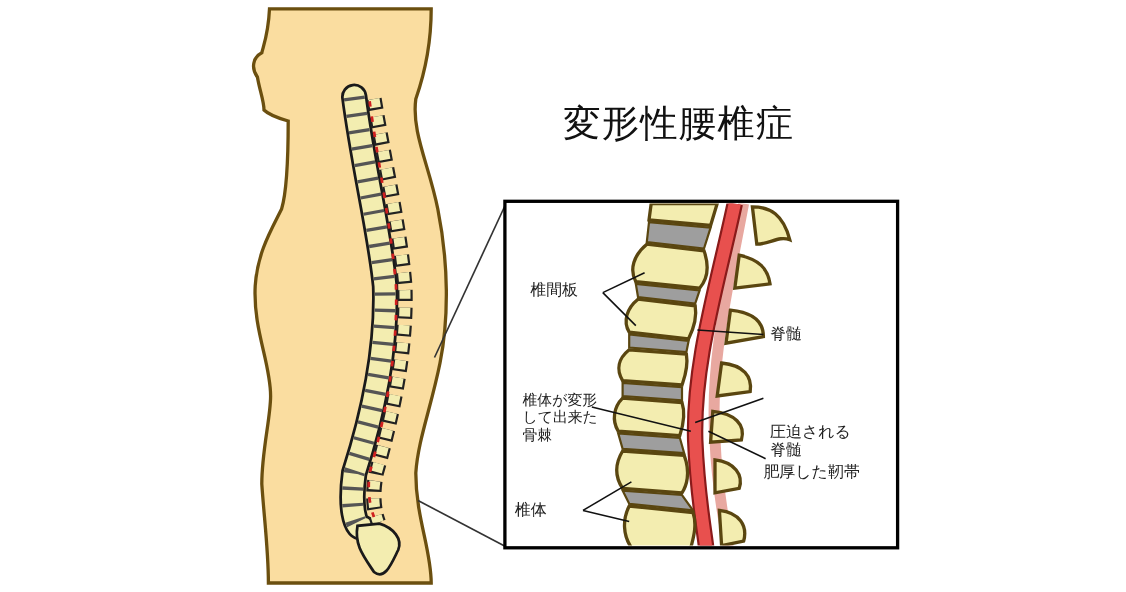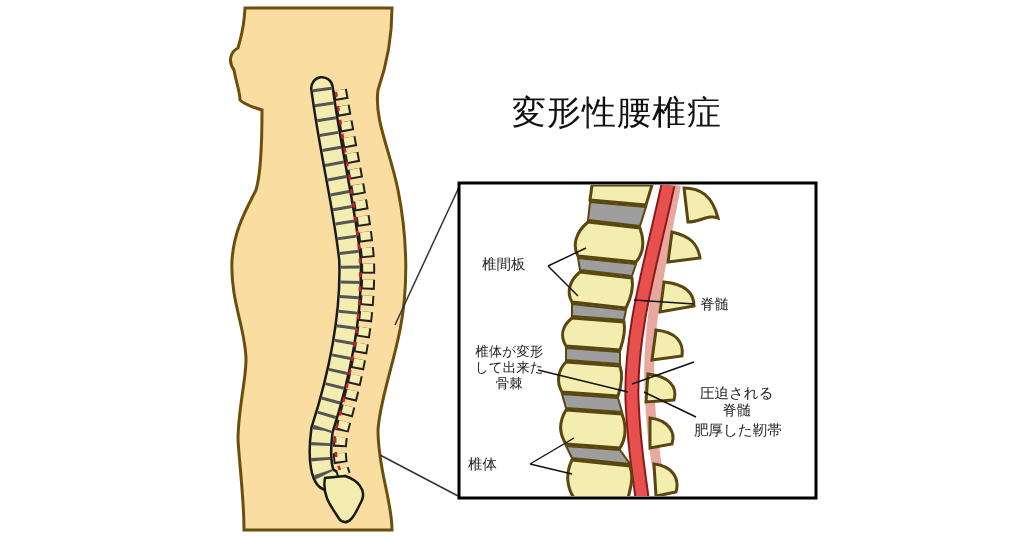--- a/index.html
+++ b/index.html
@@ -1,19 +1,19 @@
 <!DOCTYPE html>
 <html><head>
 <meta charset="utf-8">
 <style>
   html,body{margin:0;padding:0;background:#fff;}
   body{width:1024px;height:538px;position:relative;overflow:hidden;font-family:"DejaVu Sans","Liberation Sans",sans-serif;}
   svg{position:absolute;left:0;top:0;}
   .title{position:absolute;left:512px;top:78px;font-size:34px;color:#111;letter-spacing:1px;font-family:Liberation Mono, monospace;margin-top:12px;}
-  .lbl{position:absolute;font-size:14.5px;color:#222;line-height:17px;white-space:pre;font-family:"DejaVu Sans",sans-serif;text-align:center;}
+  .lbl{position:absolute;font-size:14.5px;color:#222;line-height:17px;white-space:pre;font-family:"DejaVu Sans",sans-serif;}
 </style>
 </head>
 <body>
 
 <svg width="1024" height="538" viewBox="0 0 1024 538">
 
   <path d="M245,8 L392,8 C392,40 385,70 378,90 C374,120 390,150 398,190 C408,240 408,290 400,330 C392,370 380,400 378,430 C378,470 392,500 392,530 L244,530 C244,500 240,470 238,440 C238,410 246,380 246,360 C246,330 230,300 232,260 C234,230 246,210 256,190 C262,170 262,130 262,110 C255,108 245,105 240,100 C240,92 236,82 234,70 C228,62 230,52 238,48 C240,40 244,30 245,8 Z" fill="#FADDA0" stroke="#6B4F0F" stroke-width="3"></path>
 
   <g>
     <path d="M322,88 C330,150 345,210 350,260 C352,320 338,380 322,430 C318,460 322,480 330,480" fill="none" stroke="#1a1a1a" stroke-width="24" stroke-linecap="round"></path>
@@ -80,20 +80,20 @@
     <line x1="530" y1="464" x2="572" y2="474"></line>
     <line x1="634" y1="300" x2="694" y2="304"></line>
     <line x1="632" y1="384" x2="694" y2="362"></line>
     <line x1="644" y1="392" x2="696" y2="417"></line>
   </g>
 </svg>
 
 <div class="title">変形性腰椎症</div>
 
 <div class="lbl" style="left:482px;top:256px;">椎間板</div>
-<div class="lbl" style="left:475px;top:343px;line-height:16px;font-size:13.5px;">椎体が変形
+<div class="lbl" style="left:475px;top:356px;line-height:16px;font-size:13.5px;">椎体が変形
 して出来た
 骨棘</div>
 <div class="lbl" style="left:468px;top:456px;">椎体</div>
 <div class="lbl" style="left:700px;top:296px;">脊髄</div>
 <div class="lbl" style="left:700px;top:352px;margin-top:33px;">圧迫される
 脊髄</div>
 <div class="lbl" style="left:694px;top:410px;margin-top:12px;">肥厚した靭帯</div>
 
 </body></html>

